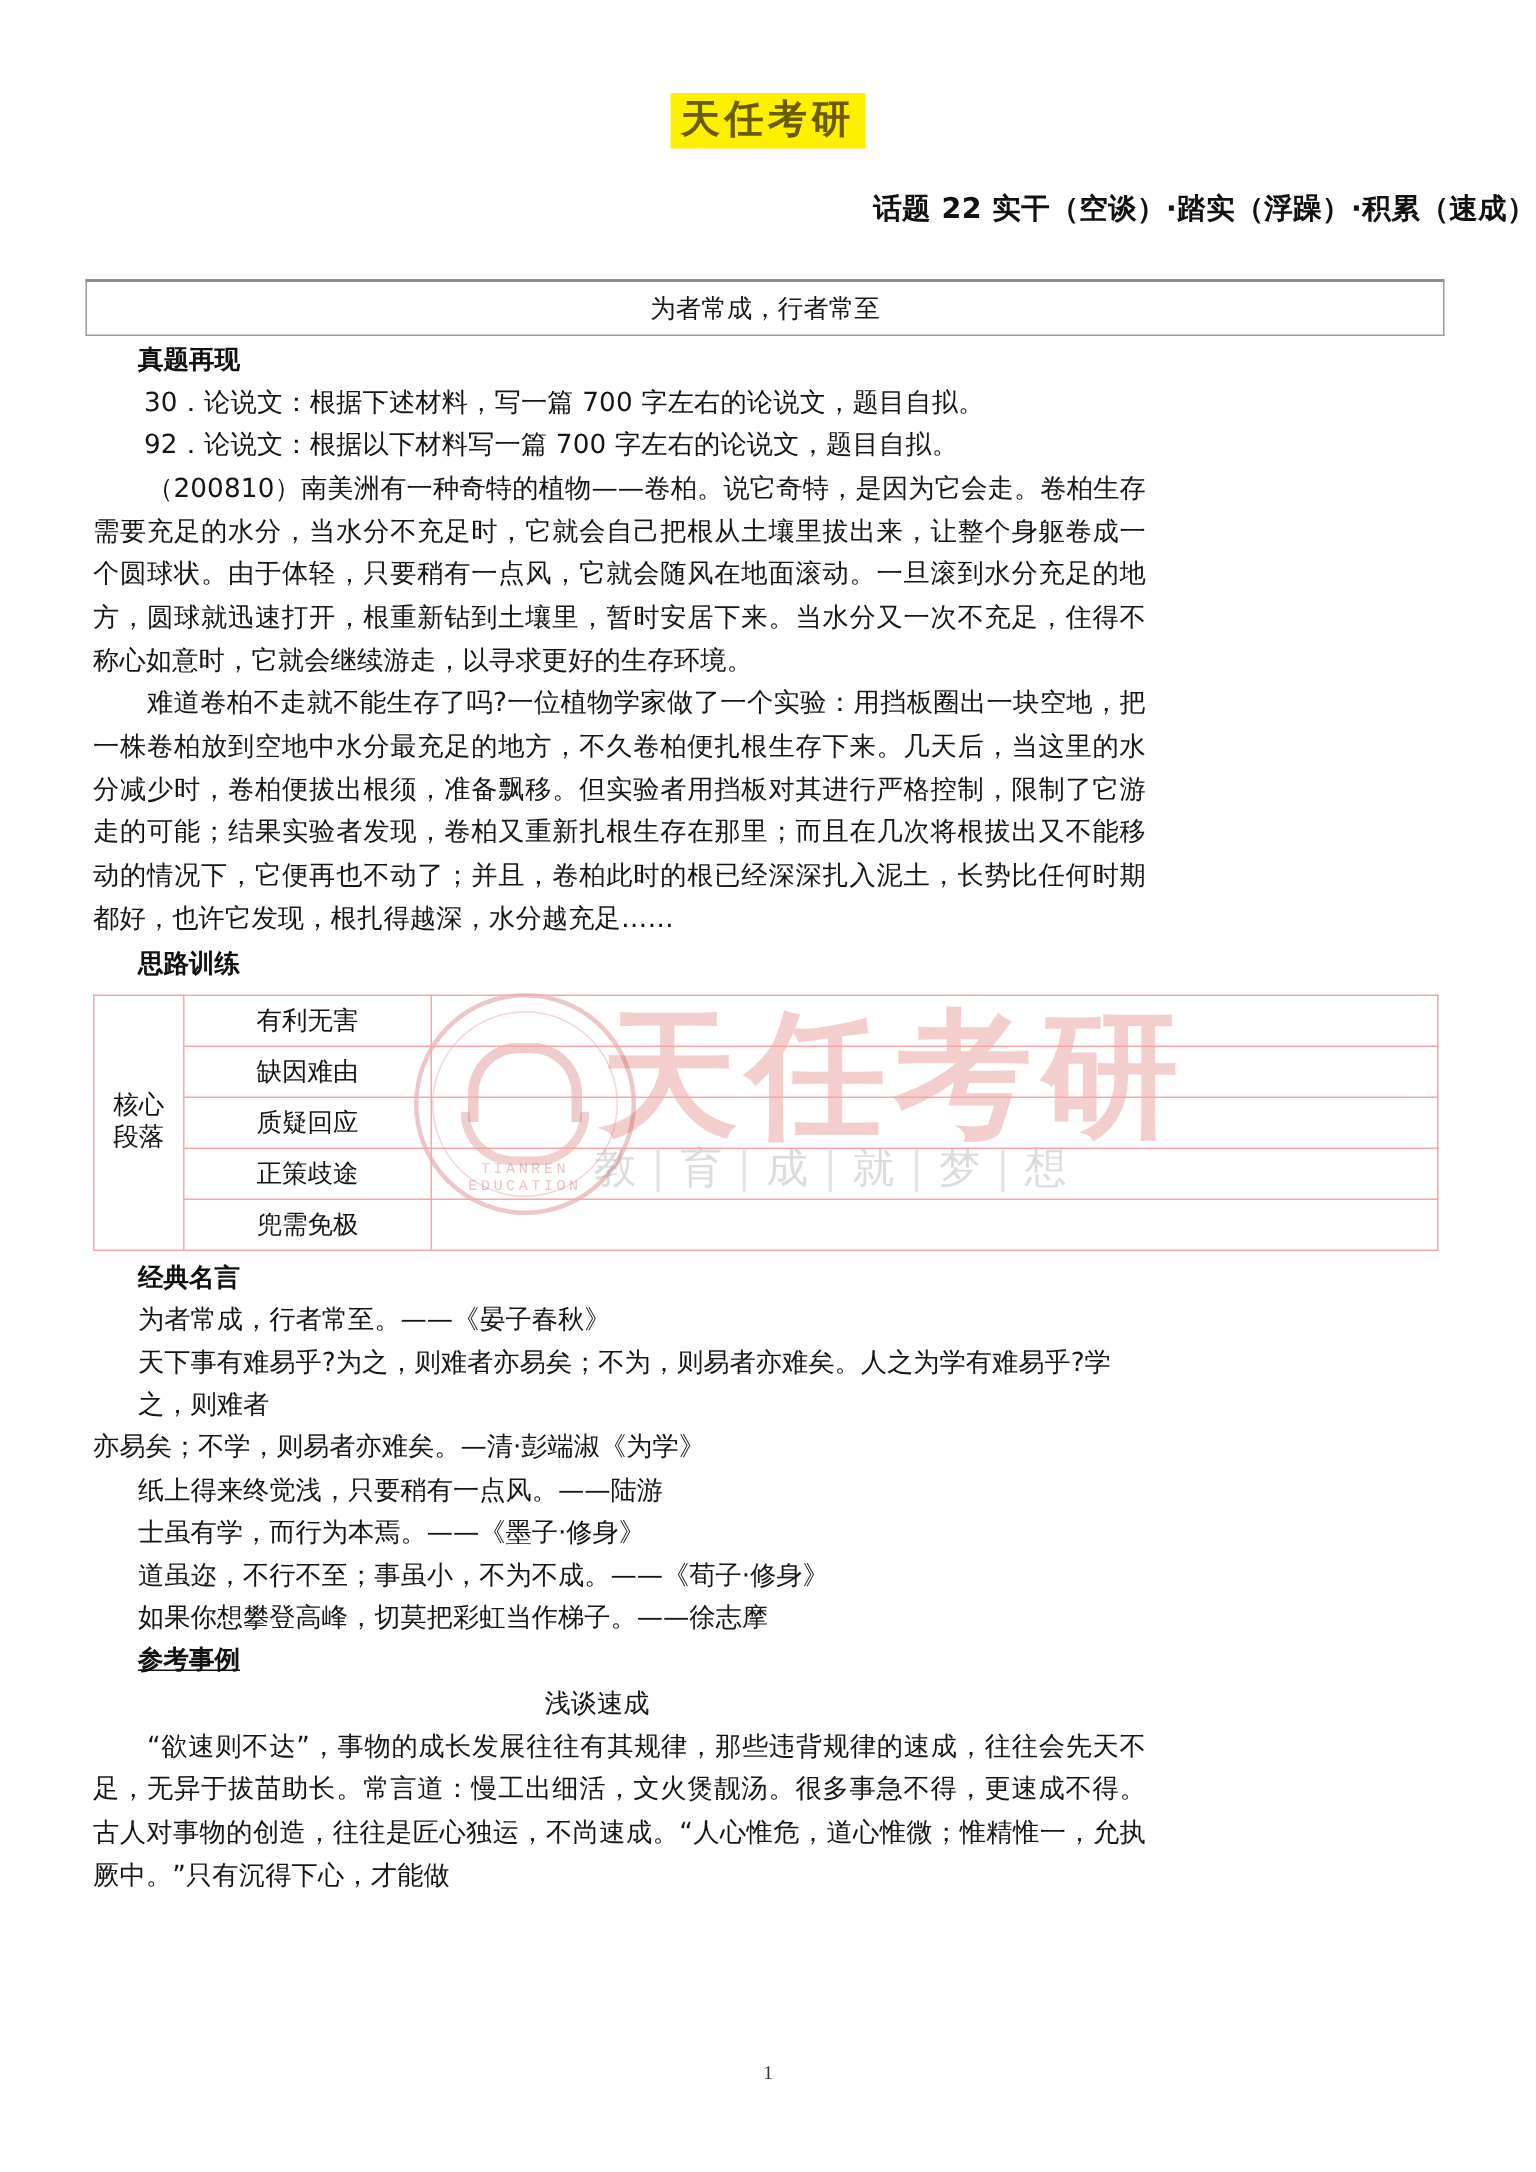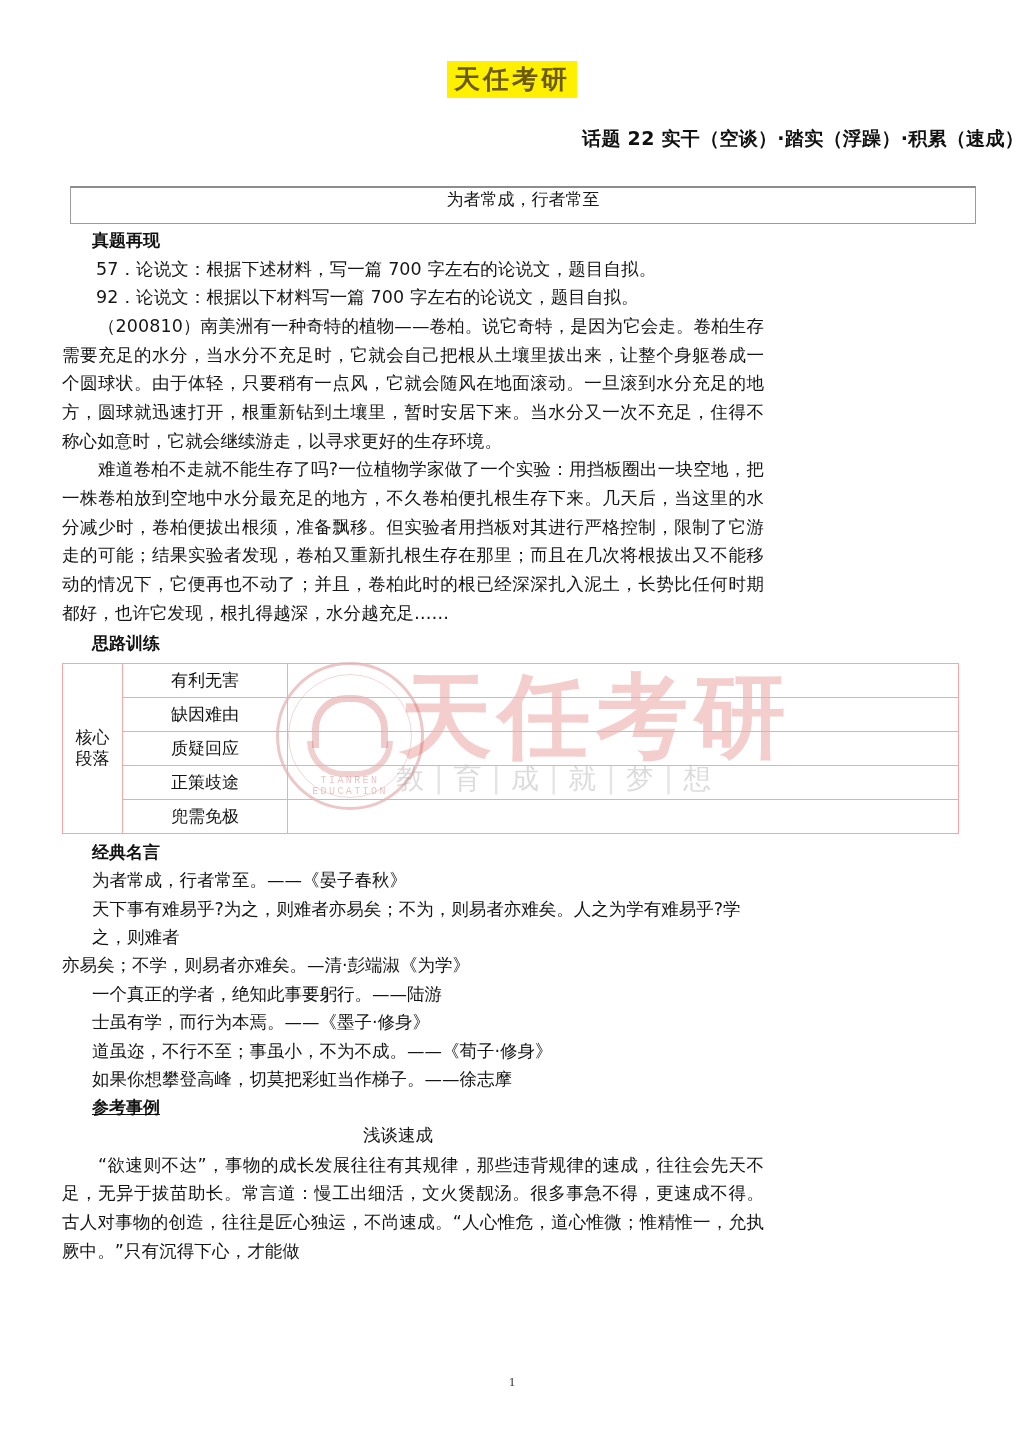--- a/index.html
+++ b/index.html
@@ -118,28 +118,29 @@
     font-size: 19px;
     font-weight: 700;
     letter-spacing: 0.3px;
     margin: 0;
     padding-top: 24px;
     color: #111;
   }
 
   .quote-box {
     position: absolute;
-    left: 70px;
+    left: 57px;
     top: 186px;
     width: 906px;
     height: 38px;
     border: 1px solid #9b9b9b;
     border-top: 2px solid #8d8d8d;
     box-sizing: border-box;
     display: flex;
+    align-items: center;
     justify-content: center;
     font-size: 17px;
     color: #181818;
     background: transparent;
   }
 
   .body-area {
     position: absolute;
     left: 0; top: 228px;
     width: 826px;
@@ -255,21 +256,21 @@
 
     <div class="topic-heading">话题 22 实干（空谈）·踏实（浮躁）·积累（速成）</div>
 
     <div class="quote-box">
       <span>为者常成，行者常至</span>
     </div>
 
     <div class="body-area">
 
       <div class="sec-head">真题再现</div>
-      <p class="para indent1">57．论说文：根据下述材料，写一篇 700 字左右的论说文，题目自拟。</p>
+      <p class="para indent1">30．论说文：根据下述材料，写一篇 700 字左右的论说文，题目自拟。</p>
       <p class="para indent1">92．论说文：根据以下材料写一篇 700 字左右的论说文，题目自拟。</p>
       <p class="para indent2">（200810）南美洲有一种奇特的植物——卷柏。说它奇特，是因为它会走。卷柏生存需要充足的水分，当水分不充足时，它就会自己把根从土壤里拔出来，让整个身躯卷成一个圆球状。由于体轻，只要稍有一点风，它就会随风在地面滚动。一旦滚到水分充足的地方，圆球就迅速打开，根重新钻到土壤里，暂时安居下来。当水分又一次不充足，住得不称心如意时，它就会继续游走，以寻求更好的生存环境。</p>
       <p class="para indent2">难道卷柏不走就不能生存了吗?一位植物学家做了一个实验：用挡板圈出一块空地，把一株卷柏放到空地中水分最充足的地方，不久卷柏便扎根生存下来。几天后，当这里的水分减少时，卷柏便拔出根须，准备飘移。但实验者用挡板对其进行严格控制，限制了它游走的可能；结果实验者发现，卷柏又重新扎根生存在那里；而且在几次将根拔出又不能移动的情况下，它便再也不动了；并且，卷柏此时的根已经深深扎入泥土，长势比任何时期都好，也许它发现，根扎得越深，水分越充足……</p>
 
       <div class="sec-head" style="margin-top:4px;">思路训练</div>
       <table class="core-table">
         <tbody>
           <tr>
             <td class="label-cell" rowspan="5">
               <div>核心</div>
@@ -295,21 +296,21 @@
             <td class="val-cell"></td>
           </tr>
         </tbody>
       </table>
 
       <div class="sec-head" style="margin-top:6px;">经典名言</div>
       <div class="quotes-block">
         <p>为者常成，行者常至。——《晏子春秋》</p>
         <p class="wrapq">天下事有难易乎?为之，则难者亦易矣；不为，则易者亦难矣。人之为学有难易乎?学之，则难者</p>
         <p class="contq">亦易矣；不学，则易者亦难矣。—清·彭端淑《为学》</p>
-        <p>一个真正的学者，绝知此事要躬行。——陆游</p>
+        <p>纸上得来终觉浅，只要稍有一点风。——陆游</p>
         <p>士虽有学，而行为本焉。——《墨子·修身》</p>
         <p>道虽迩，不行不至；事虽小，不为不成。——《荀子·修身》</p>
         <p>如果你想攀登高峰，切莫把彩虹当作梯子。——徐志摩</p>
       </div>
 
       <div class="sec-head" style="margin-top:2px;text-decoration:underline;">参考事例</div>
       <div class="essay-title">浅谈速成</div>
       <p class="para indent2" style="margin-top:4px;">“欲速则不达”，事物的成长发展往往有其规律，那些违背规律的速成，往往会先天不足，无异于拔苗助长。常言道：慢工出细活，文火煲靓汤。很多事急不得，更速成不得。古人对事物的创造，往往是匠心独运，不尚速成。“人心惟危，道心惟微；惟精惟一，允执厥中。”只有沉得下心，才能做</p>
 
     </div>

